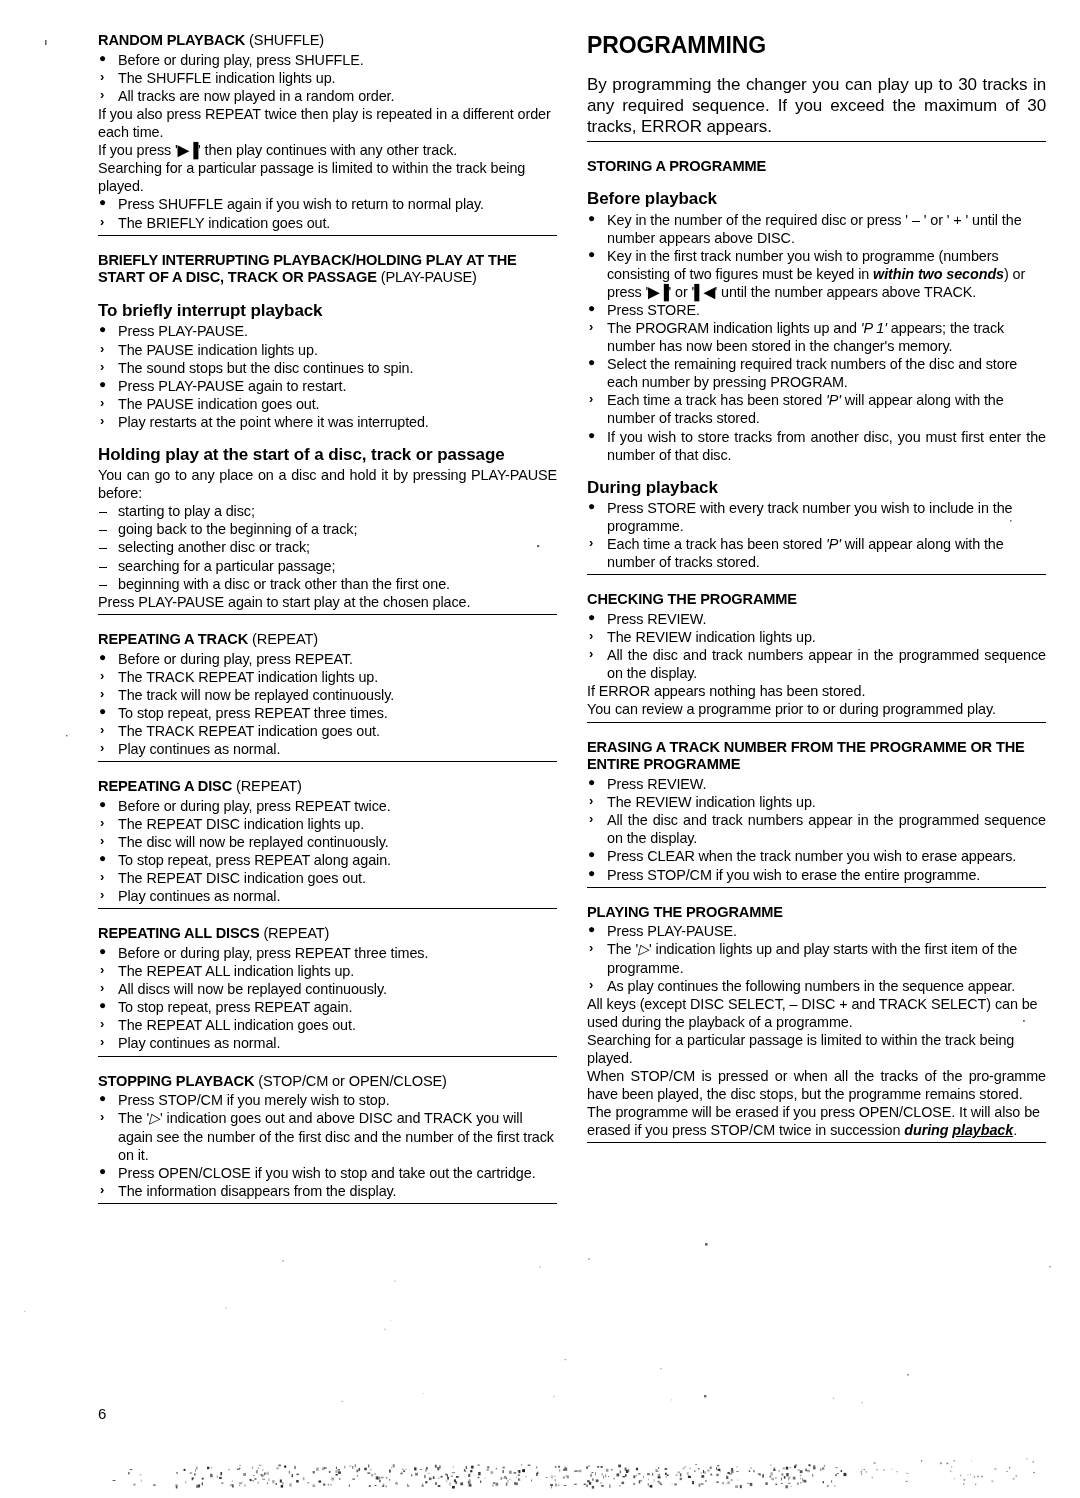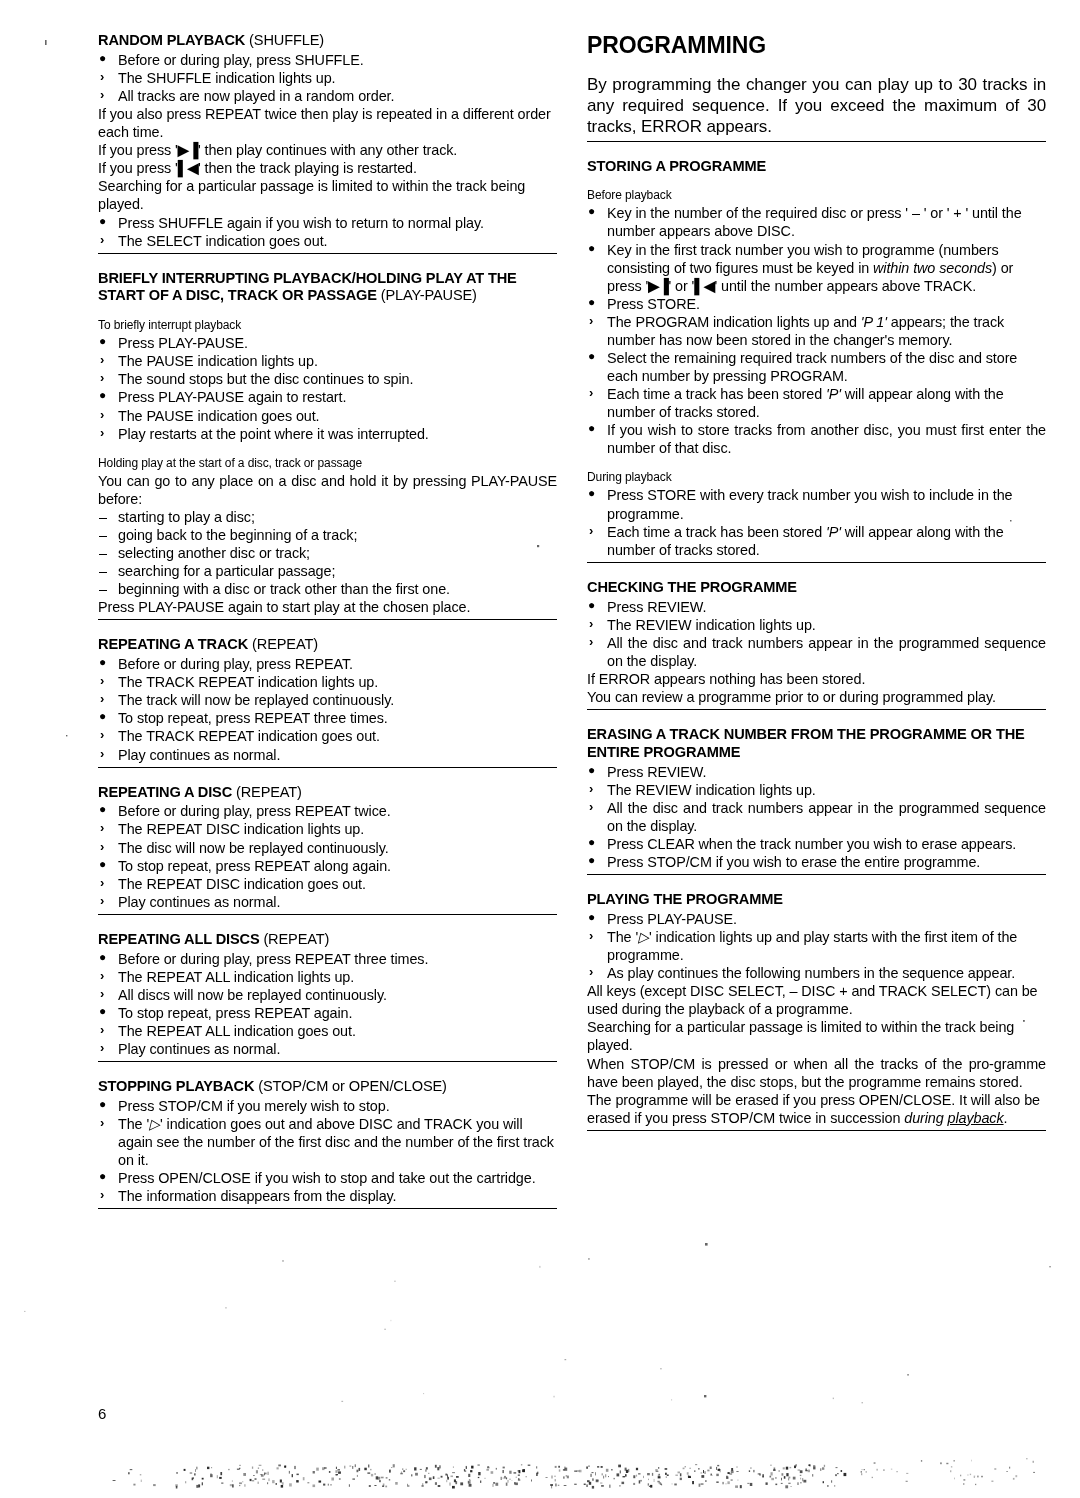--- a/index.html
+++ b/index.html
@@ -62,22 +62,22 @@
 
   h1.main-title {
     font-size: 23px;
     font-weight: bold;
     line-height: 1.2;
     margin: 0 0 14px 0;
     letter-spacing: -0.1px;
   }
 
   h3.sub-title {
-    font-size: 12px;
-    font-weight: normal;
+    font-size: 17px;
+    font-weight: bold;
     line-height: 1.25;
     margin: 13px 0 1px 0;
     letter-spacing: -0.1px;
   }
 
   p.para {
     font-size: 17px;
     line-height: 1.255;
     margin: 0;
     text-align: justify;
@@ -117,21 +117,21 @@
   li.item > .mk.arrow {
     font-weight: bold;
     font-size: 13px;
     left: 2px;
   }
   li.item > .mk.dash {
     left: 1px;
     font-size: 14.4px;
   }
 
-  .bi { font-weight: normal; font-style: italic; }
+  .bi { font-weight: bold; font-style: italic; }
   .it { font-style: italic; }
 
   .sym {
     font-weight: bold;
     letter-spacing: -0.5px;
     display: inline-block;
   }
   .tri {
     font-style: italic;
     display: inline-block;
@@ -170,24 +170,23 @@
   <div class="columns">
     <div class="col" id="left-col">
         <div class="section">
           <h2 class="sec-title">RANDOM PLAYBACK<span class="normal"> (SHUFFLE)</span></h2>
           <ul class="items">
             <li class="item"><span class="mk dot">●</span><span>Before or during play, press SHUFFLE.</span></li>
             <li class="item"><span class="mk arrow">›</span><span>The SHUFFLE indication lights up.</span></li>
             <li class="item"><span class="mk arrow">›</span><span>All tracks are now played in a random order.</span></li>
             <li class="item" style="padding-left:0"><span>If you also press REPEAT twice then play is repeated in a different order each time.</span></li>
             <li class="item" style="padding-left:0"><span>If you press '<span class="sym">▶▐</span>' then play continues with any other track.</span></li>
-            <li class="item" style="padding-left:0"><span>If you press '<span class="sym">▌◀</span>' then the track playing is restarted.</span></li>
             <li class="item" style="padding-left:0"><span>Searching for a particular passage is limited to within the track being played.</span></li>
             <li class="item"><span class="mk dot">●</span><span>Press SHUFFLE again if you wish to return to normal play.</span></li>
-            <li class="item"><span class="mk arrow">›</span><span>The SELECT indication goes out.</span></li>
+            <li class="item"><span class="mk arrow">›</span><span>The BRIEFLY indication goes out.</span></li>
           </ul>
           <hr class="sec-rule">
         </div>
         <div class="section">
           <h2 class="sec-title">BRIEFLY INTERRUPTING PLAYBACK/HOLDING PLAY AT THE START OF A DISC, TRACK OR PASSAGE<span class="normal"> (PLAY-PAUSE)</span></h2>
           <h3 class="sub-title">To briefly interrupt playback</h3>
           <ul class="items">
             <li class="item"><span class="mk dot">●</span><span>Press PLAY-PAUSE.</span></li>
             <li class="item"><span class="mk arrow">›</span><span>The PAUSE indication lights up.</span></li>
             <li class="item"><span class="mk arrow">›</span><span>The sound stops but the disc continues to spin.</span></li>

